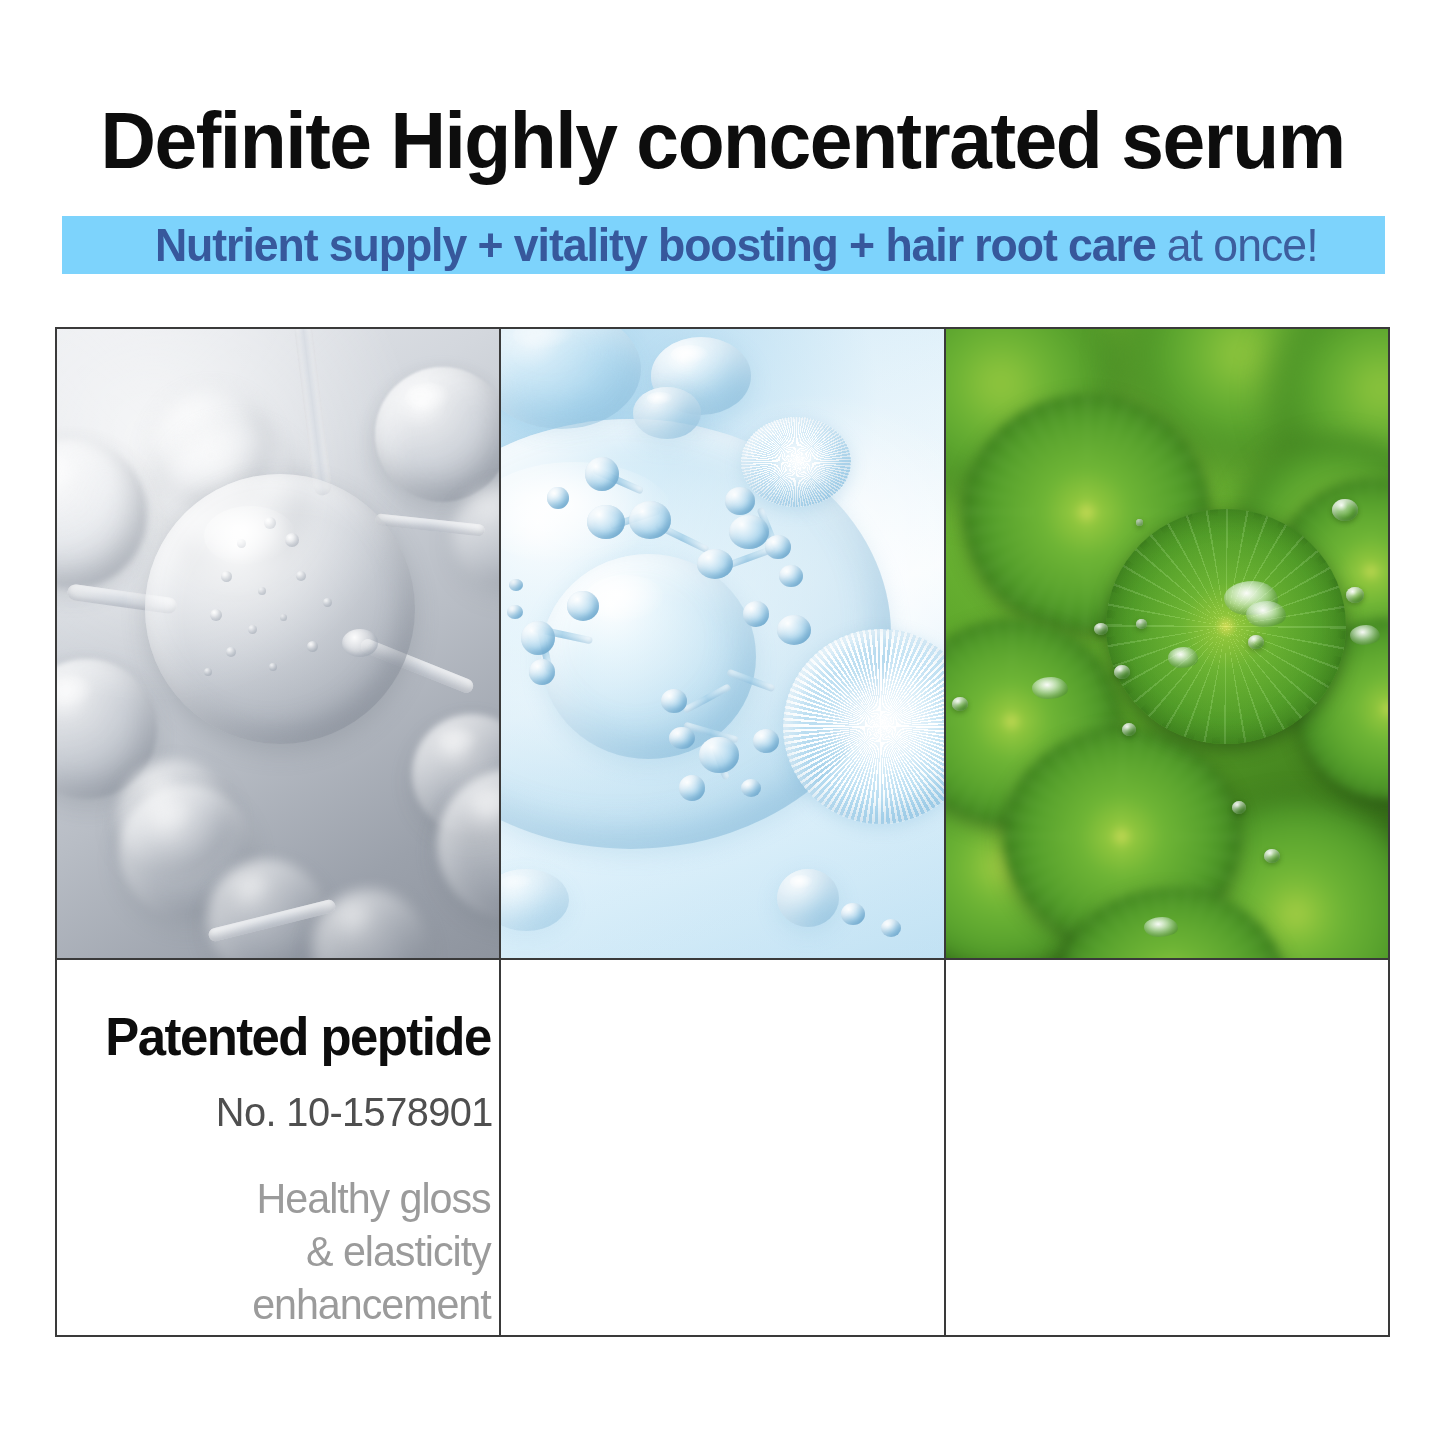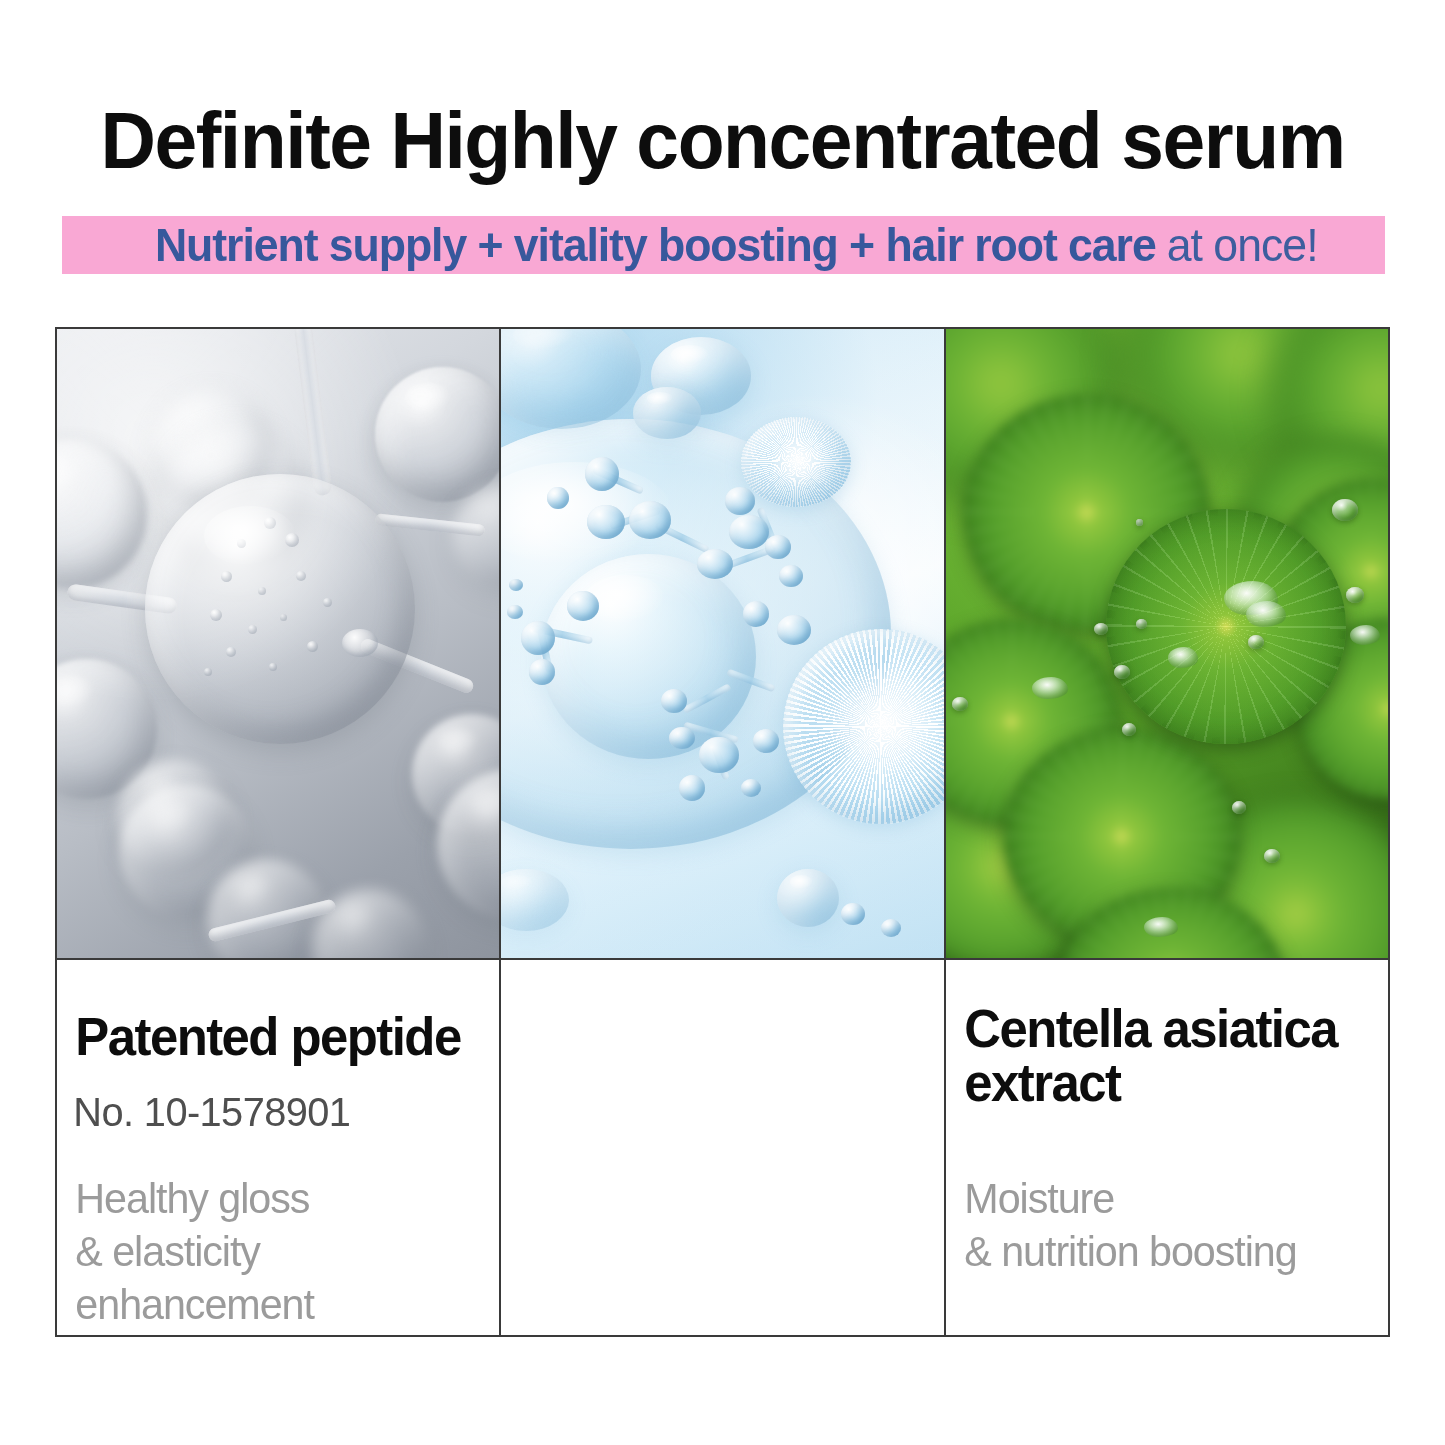--- a/index.html
+++ b/index.html
@@ -40,21 +40,21 @@
     white-space: nowrap;
   }
 
   
   .subtitle-band {
     position: absolute;
     left: 62px;
     top: 216px;
     width: 1323px;
     height: 58px;
-    background: #f9a8d4;
+    background: #7dd3fc;
     display: flex;
     align-items: center;
     justify-content: center;
     white-space: nowrap;
   }
   .subtitle-strong {
     font-family: "Liberation Sans", sans-serif;
     font-weight: 700;
     font-size: 46px;
     line-height: 52px;
@@ -103,23 +103,23 @@
     position: relative;
     width: 100%;
     height: 629px;
     flex: 0 0 629px;
     overflow: hidden;
     border-bottom: 2px solid #3a3a3a;
   }
 
   .card-body {
     flex: 1 1 auto;
-    padding: 48px 16px 0 10px;
+    padding: 48px 0 0 10px;
     box-sizing: border-box;
-    text-align: left;
+    text-align: right;
   }
 
   .ing-title {
     font-family: "Liberation Sans", sans-serif;
     font-weight: 700;
     font-size: 53px;
     line-height: 58px;
     letter-spacing: -1.6px;
     color: #0d0d0d;
     transform: scaleX(0.96);
@@ -458,26 +458,16 @@
           <div class="drop" style="left:176px;top:394px;width:14px;height:13px;"></div>
           <div class="drop" style="left:6px;top:368px;width:16px;height:14px;"></div>
           <div class="drop" style="left:286px;top:472px;width:14px;height:13px;"></div>
           <div class="drop" style="left:318px;top:520px;width:16px;height:14px;"></div>
           <div class="splash" style="left:86px;top:348px;width:36px;height:22px;"></div>
           <div class="splash" style="left:404px;top:296px;width:30px;height:20px;"></div>
           <div class="splash" style="left:198px;top:588px;width:34px;height:20px;"></div>
           <div class="drop" style="left:190px;top:190px;width:7px;height:7px;"></div>
         </div>
       </div>
-      <div class="card-body" style="padding-top:42px;">
-        <div class="ing-title two-line">
-          <span style="display:block;">Centella asiatica</span>
-          <span style="display:block;">extract</span>
-        </div>
-        <div class="ing-desc" style="margin-top:62px;">
-          <span class="l2">Moisture</span>
-          <span class="l2">&amp; nutrition boosting</span>
-        </div>
-      </div>
     </div>
 
   </div>
 </div>
 
 </body></html>

